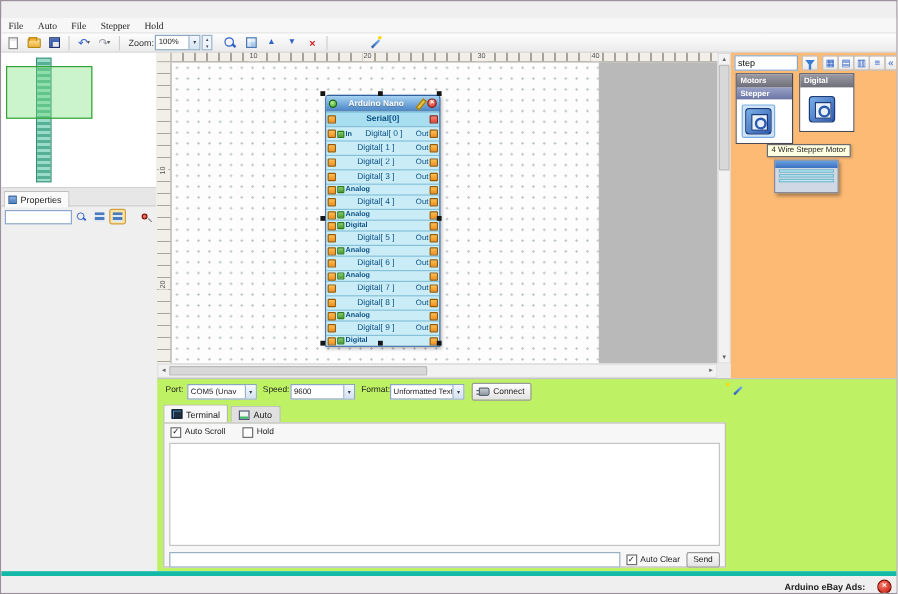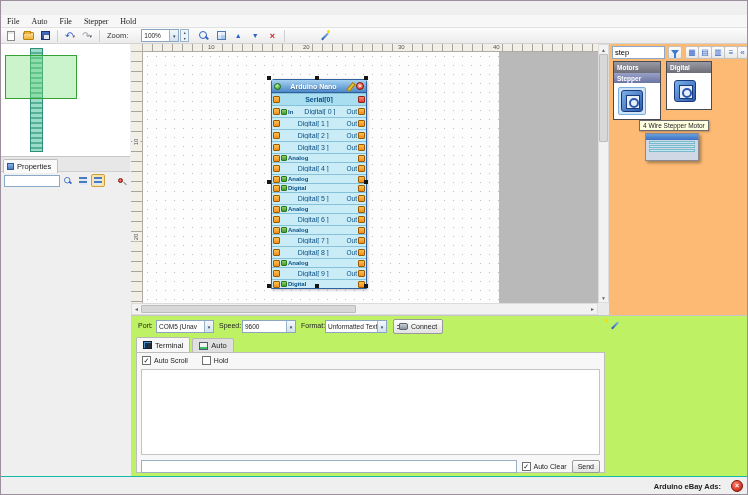--- a/index.html
+++ b/index.html
@@ -18,21 +18,21 @@
   .toolbar{position:absolute;left:0;top:27px;right:0;height:16px;background:linear-gradient(#fdfdfd,#ebebeb);border-bottom:1px solid #d2d2d2;display:flex;align-items:center;gap:1px;padding-left:2px;font-size:7.5px;color:#333;}
   .tbtn{width:16px;height:14px;display:flex;align-items:center;justify-content:center;border:1px solid transparent;border-radius:2px;}
   .tsep{width:1px;height:12px;background:#cfcfcf;margin:0 3px;}
   .ddarrow{font-size:5px;color:#555;margin-left:-1px;}
   .ic-page{width:8px;height:10px;background:#fff;border:1px solid #8a8a8a;box-shadow:inset 0 2px 0 #e8e8e8;}
   .ic-folder{width:11px;height:8px;background:linear-gradient(#ffe09a,#f0b23a);border:1px solid #b8860b;border-radius:1px;position:relative;}
   .ic-folder::before{content:"";position:absolute;left:0;top:-2px;width:5px;height:2px;background:#f0b23a;border:1px solid #b8860b;border-bottom:none;}
   .ic-save{width:9px;height:9px;background:linear-gradient(#4a6fc0,#2a4a9a);border:1px solid #1a3070;position:relative;}
   .ic-save::after{content:"";position:absolute;left:2px;bottom:0;width:5px;height:4px;background:#e8e8e8;}
   .undo{color:#2f62c8;font-size:10px;} .redo{color:#9aa0a8;font-size:10px;}
-  .zl{margin:0 12px 0 3px;}
+  .zl{margin:0 0 0 3px;}
   .cmb{display:flex;align-items:center;background:#fff;border:1px solid #8aa6c0;height:13px;font-size:6.5px;color:#222;}
   .cmb .cv{flex:1;padding:0 2px;white-space:nowrap;overflow:hidden;}
   .cmb .ca{width:9px;align-self:stretch;background:linear-gradient(#f4f8fc,#d4e2f0);border-left:1px solid #9ab4cc;font-size:5px;display:flex;align-items:center;justify-content:center;color:#345;}
   .spin{display:flex;flex-direction:column;width:9px;height:13px;border:1px solid #9ab4cc;background:#eef4fa;}
   .spin span{flex:1;font-size:4px;display:flex;align-items:center;justify-content:center;color:#345;}
   .ic-mag{width:10px;height:10px;position:relative;}
   .ic-mag::before{content:"";position:absolute;left:0;top:0;width:6px;height:6px;border:1.5px solid #2f62c8;border-radius:50%;}
   .ic-mag::after{content:"";position:absolute;left:6px;top:6px;width:4px;height:1.5px;background:#2f62c8;transform:rotate(45deg);}
   .ic-grid{width:9px;height:9px;background:linear-gradient(#cfe0f4,#9ec2e8);border:1px solid #4a7ab0;box-shadow:inset 0 3px 0 rgba(255,255,255,.5), inset 3px 0 0 rgba(255,255,255,.5);}
   .arrb{color:#2f62c8;font-size:7px;} .delx{color:#cf2020;font-weight:bold;font-size:9px;}
@@ -120,21 +120,21 @@
   .ic-scope{width:9px;height:8px;background:#eef4ee;border:1px solid #557;box-shadow:inset 0 -2px 0 #3ac06a;}
   .content{position:absolute;left:5px;top:36px;width:469px;height:121px;background:#f7f7f7;border:1px solid #bdbdbd;}
   .cbrow{position:absolute;left:5px;top:3px;display:flex;gap:14px;align-items:center;}
   .cb{display:flex;align-items:center;gap:3px;font-size:7px;color:#222;}
   .cbx{width:9px;height:9px;background:#fff;border:1px solid #707070;font-size:7px;line-height:8px;text-align:center;color:#111;}
   .terminal{position:absolute;left:4px;top:16px;width:459px;height:86px;background:#fff;border:1px solid #c4c4c4;}
   .sendrow{position:absolute;left:4px;top:106px;width:459px;height:14px;display:flex;align-items:center;gap:5px;}
   .sendinput{flex:1;height:13px;background:#fff;border:1px solid #9ab0c4;font-size:7px;padding:0 2px;font-family:"Liberation Sans",sans-serif;}
   .bp-wand{position:absolute;left:478px;top:3px;}
   
-  .statusbar{position:absolute;left:0;top:475px;width:748px;height:20px;background:#efefef;border-top:1px solid #14b8a6;}
+  .statusbar{position:absolute;left:0;top:475px;width:748px;height:20px;background:#efefef;border-top:4px solid #14b8a6;}
   .ads{position:absolute;right:28px;top:5px;font-size:7.5px;font-weight:bold;color:#222;}
   .ic-noad{position:absolute;right:6px;top:3px;width:12px;height:12px;border-radius:50%;background:radial-gradient(circle at 35% 30%,#ff7a6a,#c01808);border:1px solid #7a0e04;color:#fff;font-size:7px;line-height:10px;text-align:center;font-weight:bold;}
 </style>
 </head>
 <body>
 
 <div class="win">
 
 
   <div class="menubar">

